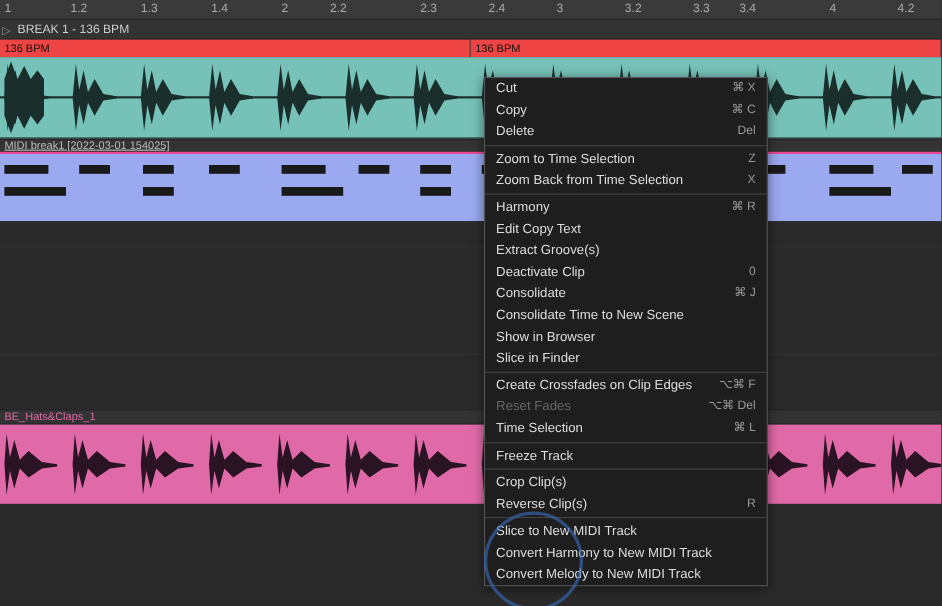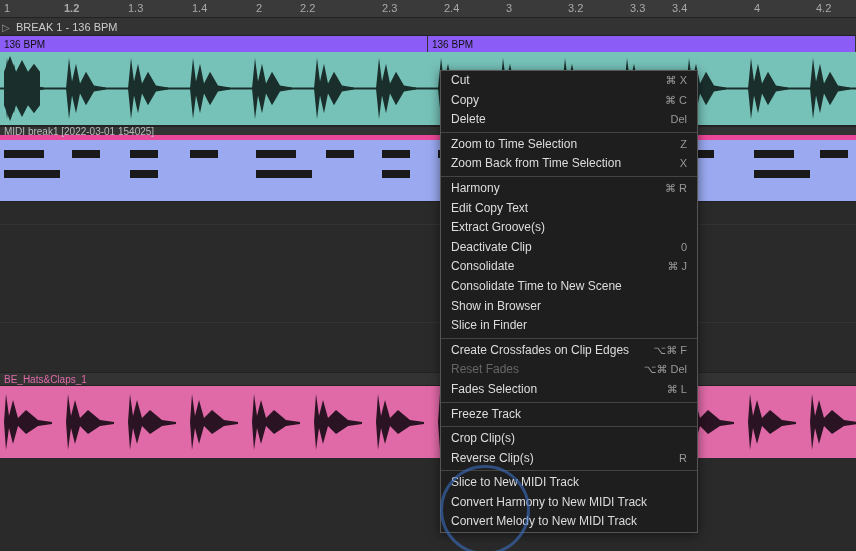--- a/index.html
+++ b/index.html
@@ -3,22 +3,22 @@
 <meta charset="utf-8">
 <style>
   * { margin: 0; padding: 0; box-sizing: border-box; font-family: -apple-system, BlinkMacSystemFont, "Helvetica Neue", Arial, sans-serif; }
   html, body { width: 856px; height: 551px; background: #2a2a2a; overflow: hidden; color: #ddd; }
   .ruler { display: flex; height: 18px; background: #3a3a3a; border-bottom: 1px solid #222; font-size: 11px; color: #aaa; position: relative; }
   .ruler .tick { position: absolute; top: 2px; }
   .locator-row { height: 18px; background: #333; border-bottom: 1px solid #222; display: flex; align-items: center; }
   .locator-row .play-marker { width: 10px; height: 10px; margin-left: 2px; color: #999; font-size: 10px; }
   .locator-row .label { font-size: 11px; color: #ccc; margin-left: 4px; }
   .bpm-row { height: 16px; display: flex; font-size: 10px; }
-  .bpm-row .seg { flex: 1; background: #8b5cf6; color: #111; padding-left: 4px; border-right: 1px solid #333; display:flex; align-items:center; }
-  .track-header { height: 14px; background: #333; border-top: 1px solid #222; border-bottom: 5px solid #ec4899; font-size: 10px; color: #bbb; padding-left: 4px; display:flex; align-items:center; }
+  .bpm-row .seg { flex: 1; background: #ef4444; color: #111; padding-left: 4px; border-right: 1px solid #333; display:flex; align-items:center; }
+  .track-header { height: 14px; background: #333; border-top: 1px solid #222; border-bottom: 2px solid #ec4899; font-size: 10px; color: #bbb; padding-left: 4px; display:flex; align-items:flex-start;text-decoration:underline; }
   .audio1 { height: 74px; background: #76c1b8; position: relative; border-bottom: 1px solid #222; }
   .wave { position:absolute; top:0; left:0; width:100%; height:100%; }
   .midi { height: 62px; background: #9aa9f0; position: relative; border-bottom: 1px solid #222; }
   .midi-note { position:absolute; height:8px; background:#1a1a1a; }
   .gap2 { height: 170px; background:#2a2a2a; position:relative; }
   .gap2::before, .gap2::after { content:""; position:absolute; left:0; right:0; height:1px; background:#333; }
   .gap2::before { top: 22px; }
   .gap2::after { top: 120px; }
   .track3-header { height: 14px; background: #333; border-top:1px solid #222; border-bottom:1px solid #222; font-size:10px; padding-left:4px; display:flex; align-items:center; color:#e06aa8; }
   .audio3 { height: 72px; background: #e06aa8; position:relative; }
@@ -29,21 +29,21 @@
   .cm-sep { height:1px; background:#444; margin:2px 0; }
   .cm-shortcut { color:#999; font-size:11px; }
   .wave-tr { fill: #1a2f2c; }
   .hlcircle { position:absolute; width:90px; height:90px; border:3px solid #3a6ebf; border-radius:50%; top:465px; left:440px; z-index:200; pointer-events:none; opacity:.6; }
 </style>
 </head>
 <body>
 
 <div class="ruler">
     <span class="tick" style="left: 4px;">1</span>
-    <span class="tick" style="left: 64px; font-weight: bold;">1.2</span>
+    <span class="tick" style="left: 64px;">1.2</span>
     <span class="tick" style="left: 128px; text-align: center;">1.3</span>
     <span class="tick" style="left: 192px;">1.4</span>
     <span class="tick" style="left: 256px;">2</span>
     <span class="tick" style="left: 300px;">2.2</span>
     <span class="tick" style="left: 382px;">2.3</span>
     <span class="tick" style="left: 444px;">2.4</span>
     <span class="tick" style="left: 506px;">3</span>
     <span class="tick" style="left: 568px;">3.2</span>
     <span class="tick" style="left: 630px;">3.3</span>
     <span class="tick" style="left: 672px; text-align: center;">3.4</span>
@@ -262,21 +262,21 @@
     <div class="cm-sep"></div>
     <div class="cm-item">
       <span>Create Crossfades on Clip Edges</span>
       <span class="cm-shortcut">⌥⌘ F</span>
     </div>
     <div class="cm-item disabled">
       <span>Reset Fades</span>
       <span class="cm-shortcut">⌥⌘ Del</span>
     </div>
     <div class="cm-item">
-      <span>Fades Selection</span>
+      <span>Time Selection</span>
       <span class="cm-shortcut">⌘ L</span>
     </div>
     <div class="cm-sep"></div>
     <div class="cm-item">
       <span>Freeze Track</span>
       <span class="cm-shortcut"></span>
     </div>
     <div class="cm-sep"></div>
     <div class="cm-item">
       <span>Crop Clip(s)</span>

